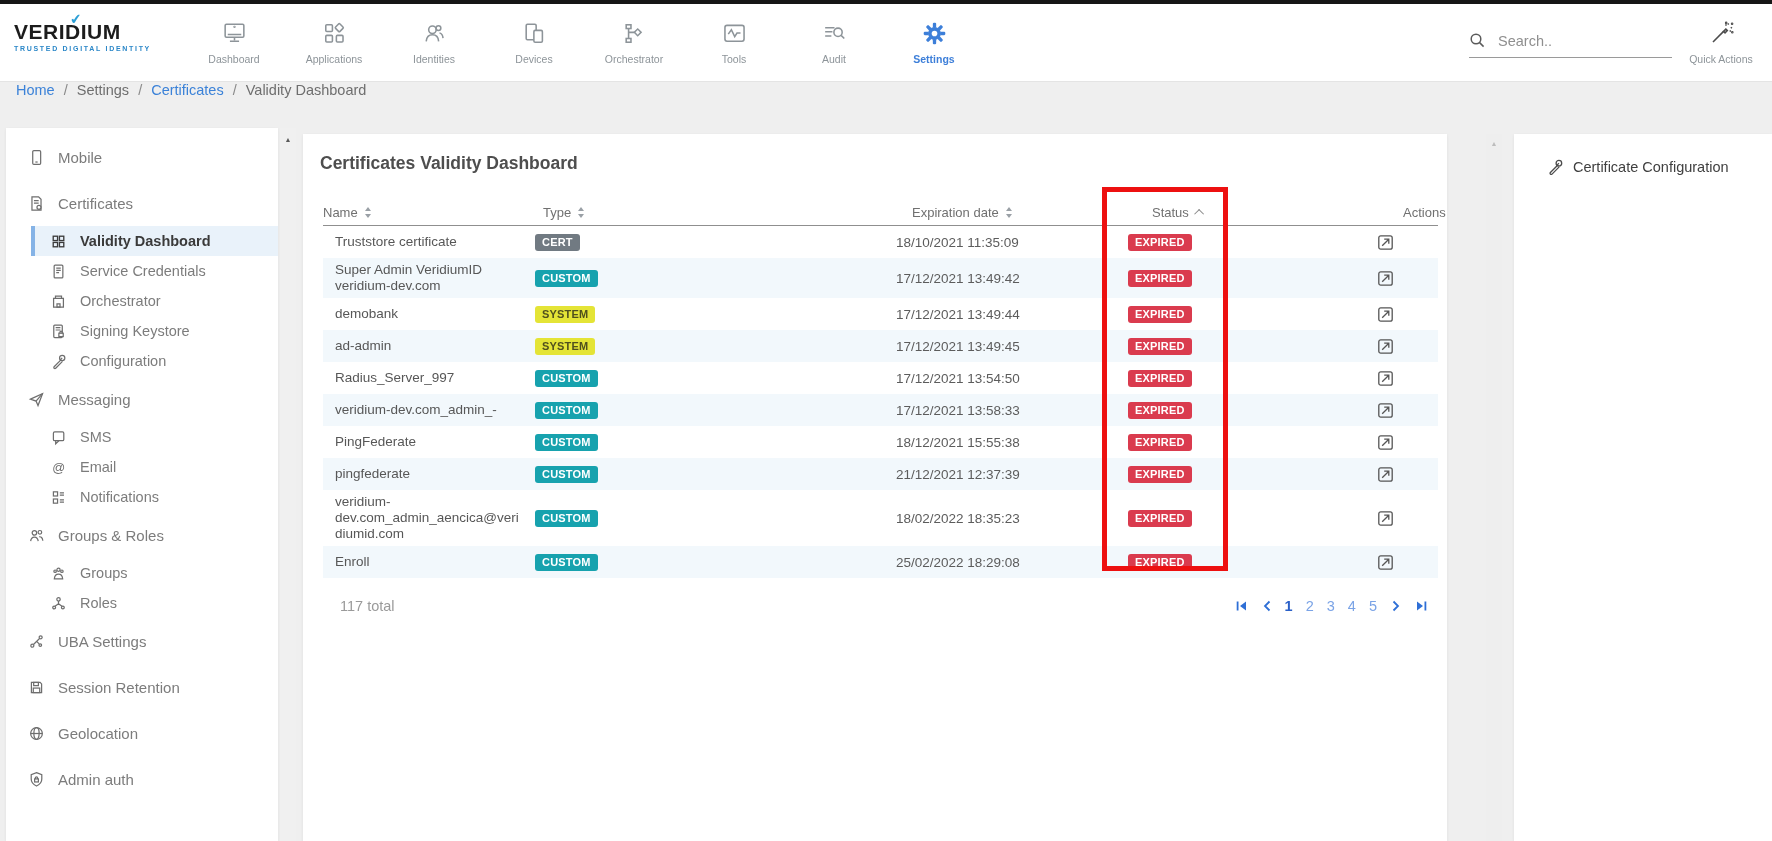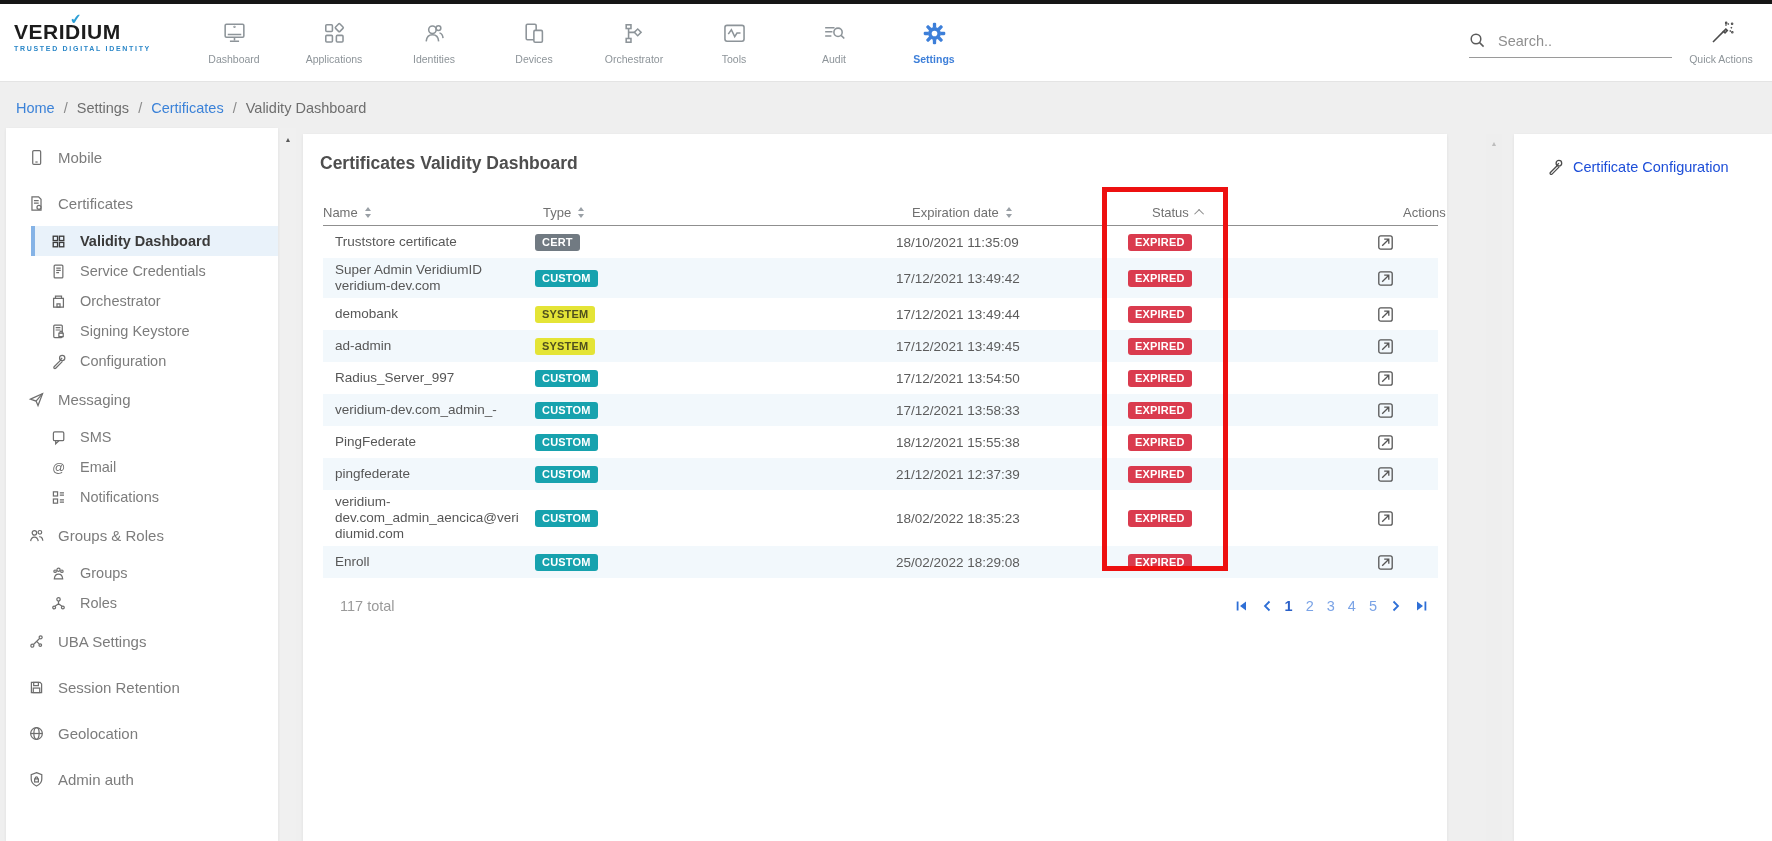--- a/index.html
+++ b/index.html
@@ -27,21 +27,21 @@
     border-bottom:1px solid #9a9a9a; display:flex; align-items:center; }
   .search input { border:none; outline:none; background:transparent; font-size:14.5px;
     color:#6f6f6f; width:160px; margin-left:12px; font-family:inherit; }
   .search input::placeholder { color:#8f8f8f; }
 
   .quick { position:absolute; right:8px; top:12px; width:86px; text-align:center; cursor:pointer; }
   .quick .nav-label { margin-top:2px; }
 
   
   .breadcrumb { position:absolute; left:16px; top:82px; height:34px; display:flex;
-    align-items:flex-end; font-size:14.5px; color:#6e6e6e; }
+    align-items:flex-start; font-size:14.5px; color:#6e6e6e; }
   .crumb-link { color:#3b82d8; cursor:pointer; }
   .crumb-sep { margin:0 9px; color:#8a8a8a; }
 
   
   .sidebar { position:absolute; left:6px; top:128px; width:272px; height:713px; background:#ffffff;
     box-shadow:0 1px 3px rgba(0,0,0,.07); padding-top:12px; }
   .side-item { height:30px; display:flex; align-items:center; cursor:pointer; }
   .side-item .s-icon { width:17px; height:17px; display:inline-flex; align-items:center;
     justify-content:center; flex:none; }
   .side-item .s-label { margin-left:13px; font-size:15px; color:#7c7c7c; white-space:nowrap; }
@@ -95,21 +95,21 @@
   .total { font-size:14.5px; color:#9a9a9a; }
   .pager { display:flex; align-items:center; }
   .pg-btn { margin-left:14px; cursor:pointer; display:inline-flex; align-items:center; }
   .pg-num { margin-left:13px; font-size:14.5px; color:#7aa3e6; cursor:pointer; }
   .pg-num.current { color:#2a60c8; font-weight:700; }
 
   
   .rpanel { position:absolute; left:1514px; top:134px; width:258px; height:707px; background:#ffffff;
     box-shadow:0 1px 3px rgba(0,0,0,.07); padding:24px 0 0 32px; }
   .config-link { display:flex; align-items:center; cursor:pointer; }
-  .config-link span { margin-left:9px; font-size:14.5px; color:#1d4ed8; }
+  .config-link span { margin-left:9px; font-size:14.5px; color:#404040; }
 
   
   .annotation { position:absolute; left:1102px; top:187px; width:126px; height:384px;
     border:5px solid #ed1010; z-index:9; pointer-events:none; }
 
   svg { display:block; }
 </style>
 </head>
 <body>
 

